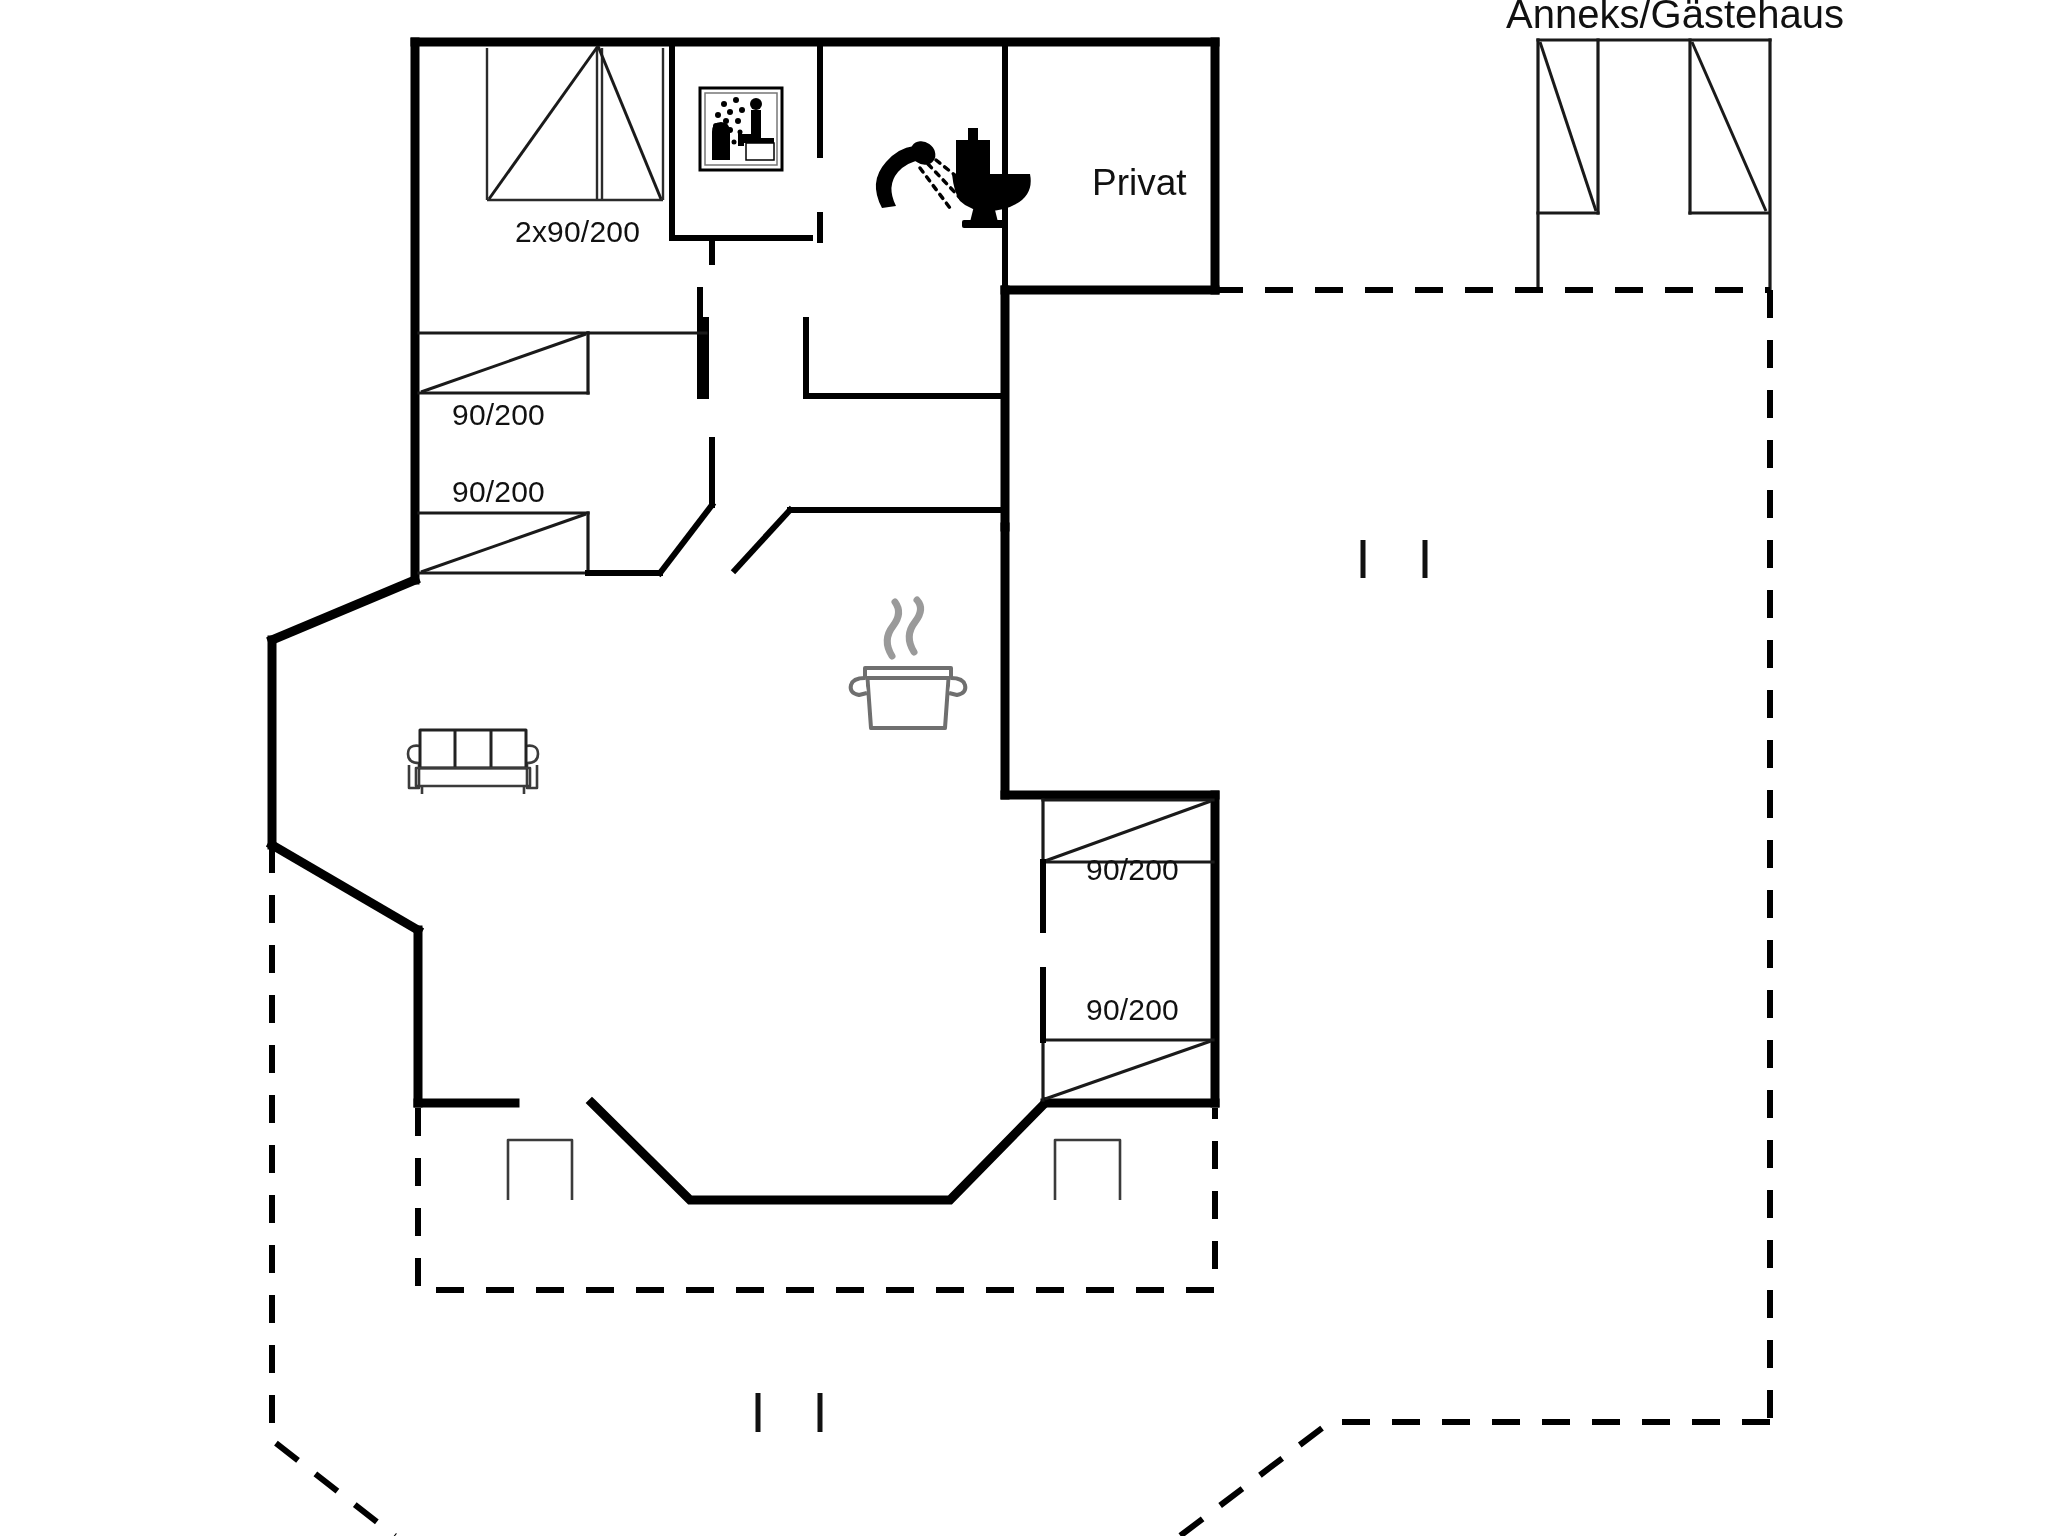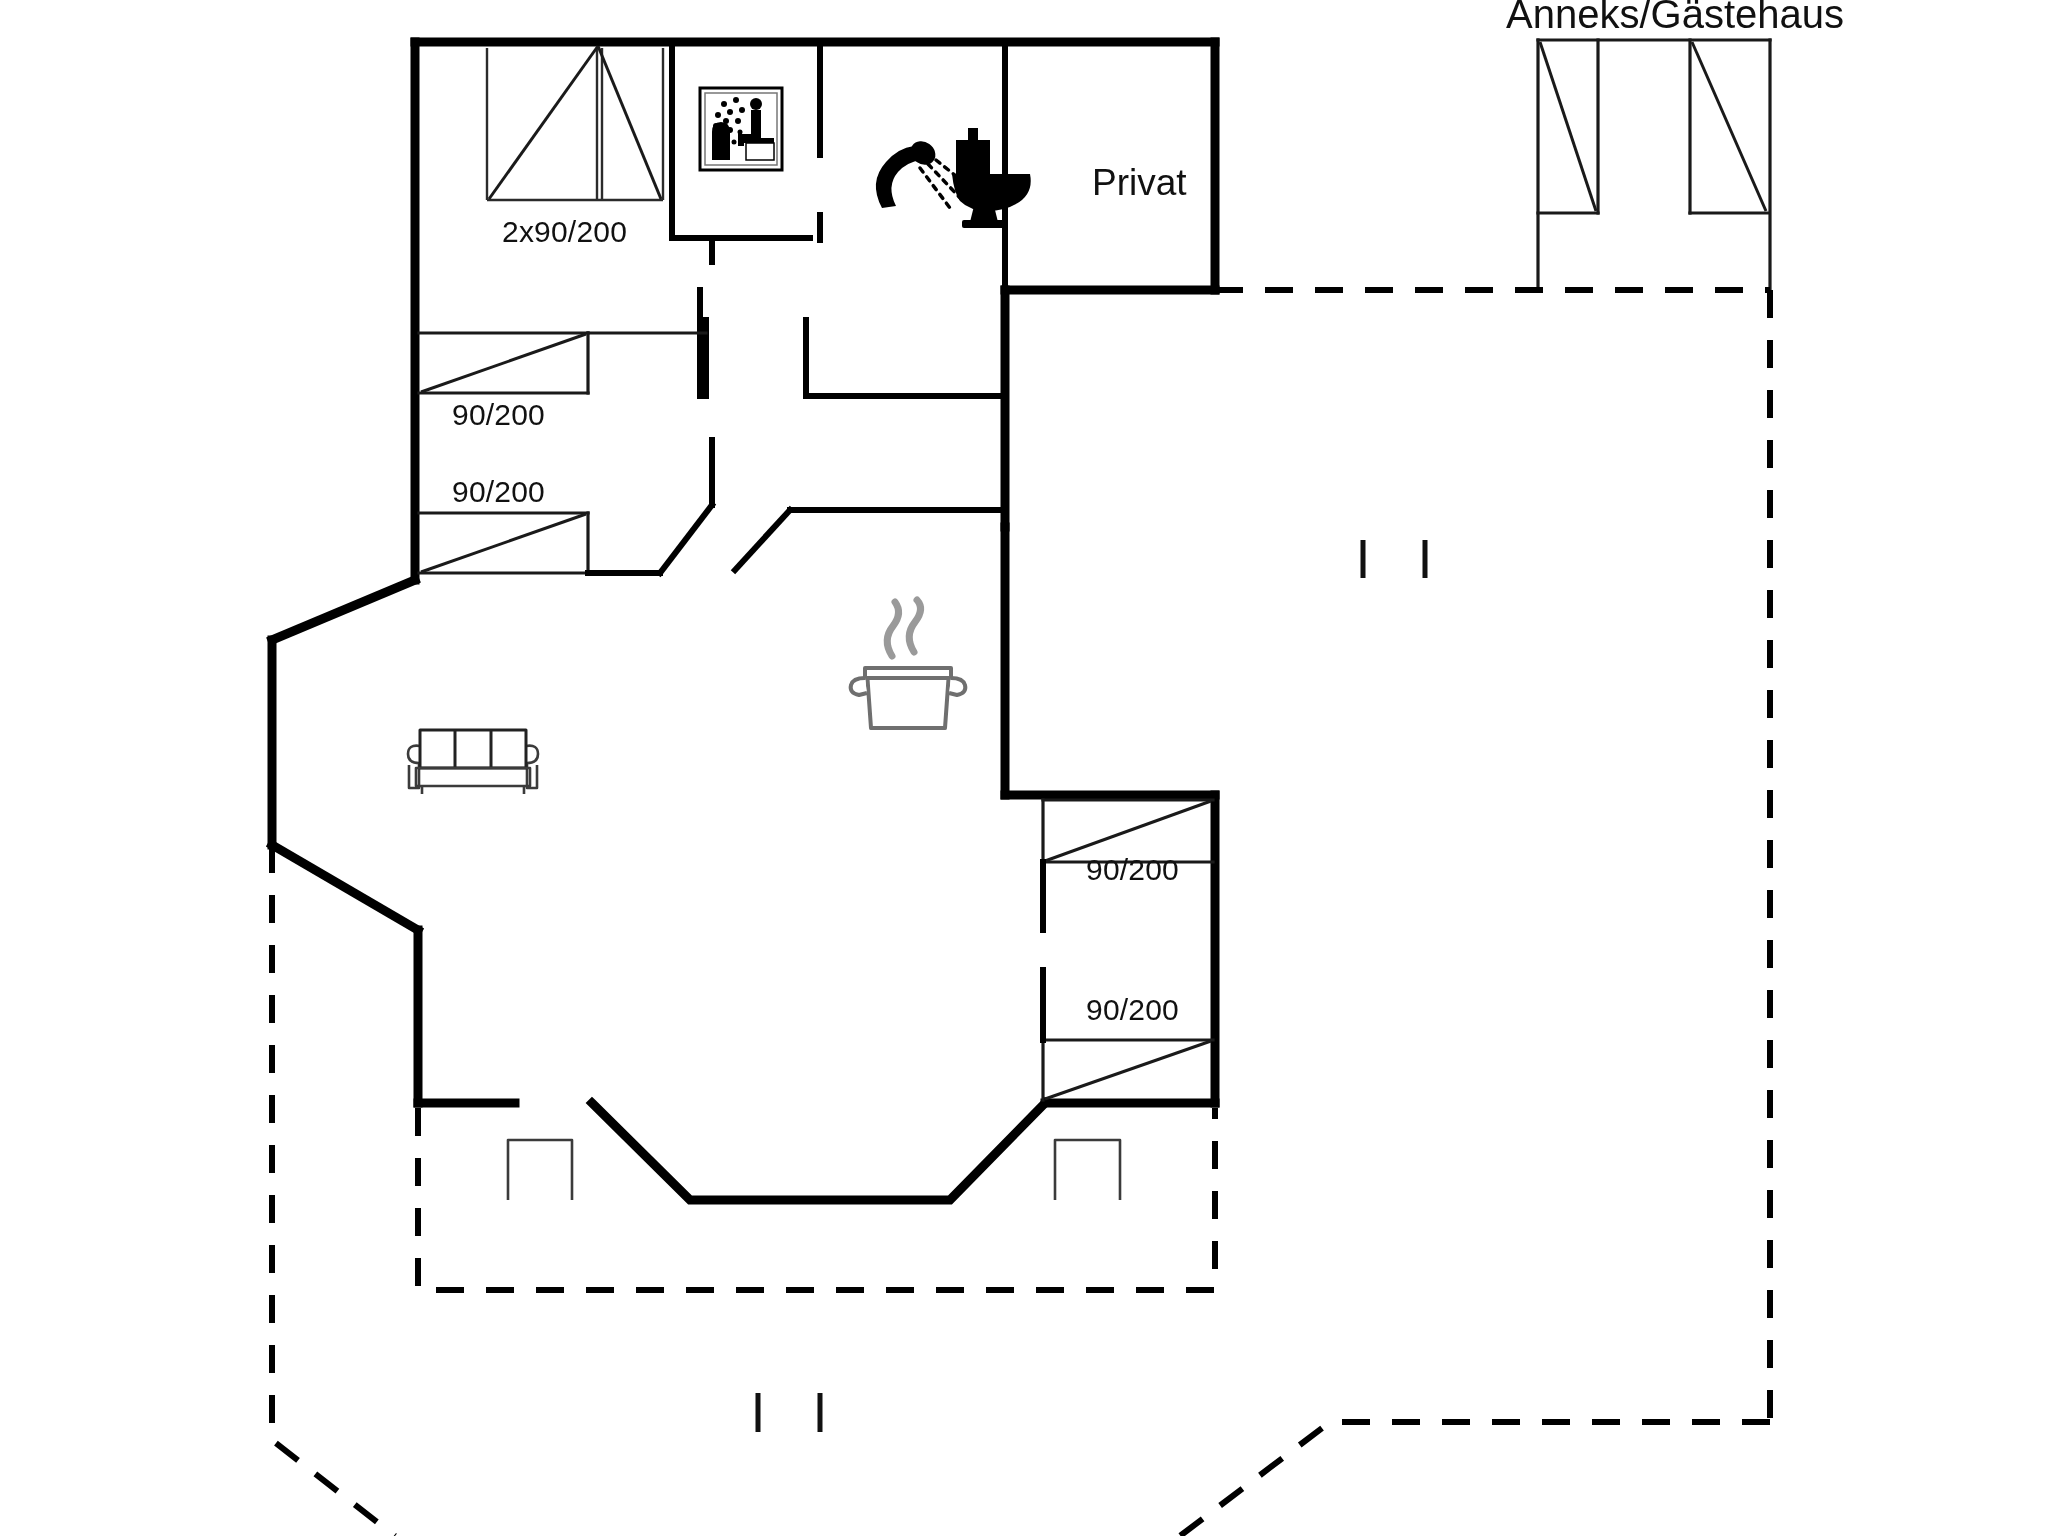--- a/index.html
+++ b/index.html
@@ -324,21 +324,21 @@
       <path class="pot-body" d="M 13 78 q -12 0 -14 7 q -2 8 8 10 l 8 -2"></path>
       <path class="pot-body" d="M 99 78 q 12 0 14 7 q 2 8 -8 10 l -8 -2"></path>
     </g>
 
   </svg>
 
   <div class="plan-label title-label" style="left:1506px; top:-6px;">Anneks/Gästehaus</div>
 
   <div class="plan-label room-label" style="left:1092px; top:148px;">Privat</div>
 
-  <div class="plan-label door-label" style="left:502px; top:217px;">2x90/200</div>
+  <div class="plan-label door-label" style="left:515px; top:217px;">2x90/200</div>
 
   <div class="plan-label door-label" style="left:452px; top:400px;">90/200</div>
 
   <div class="plan-label door-label" style="left:452px; top:477px;">90/200</div>
 
   <div class="plan-label door-label" style="left:1086px; top:855px;">90/200</div>
 
   <div class="plan-label door-label" style="left:1086px; top:995px;">90/200</div>
 
 </div>

